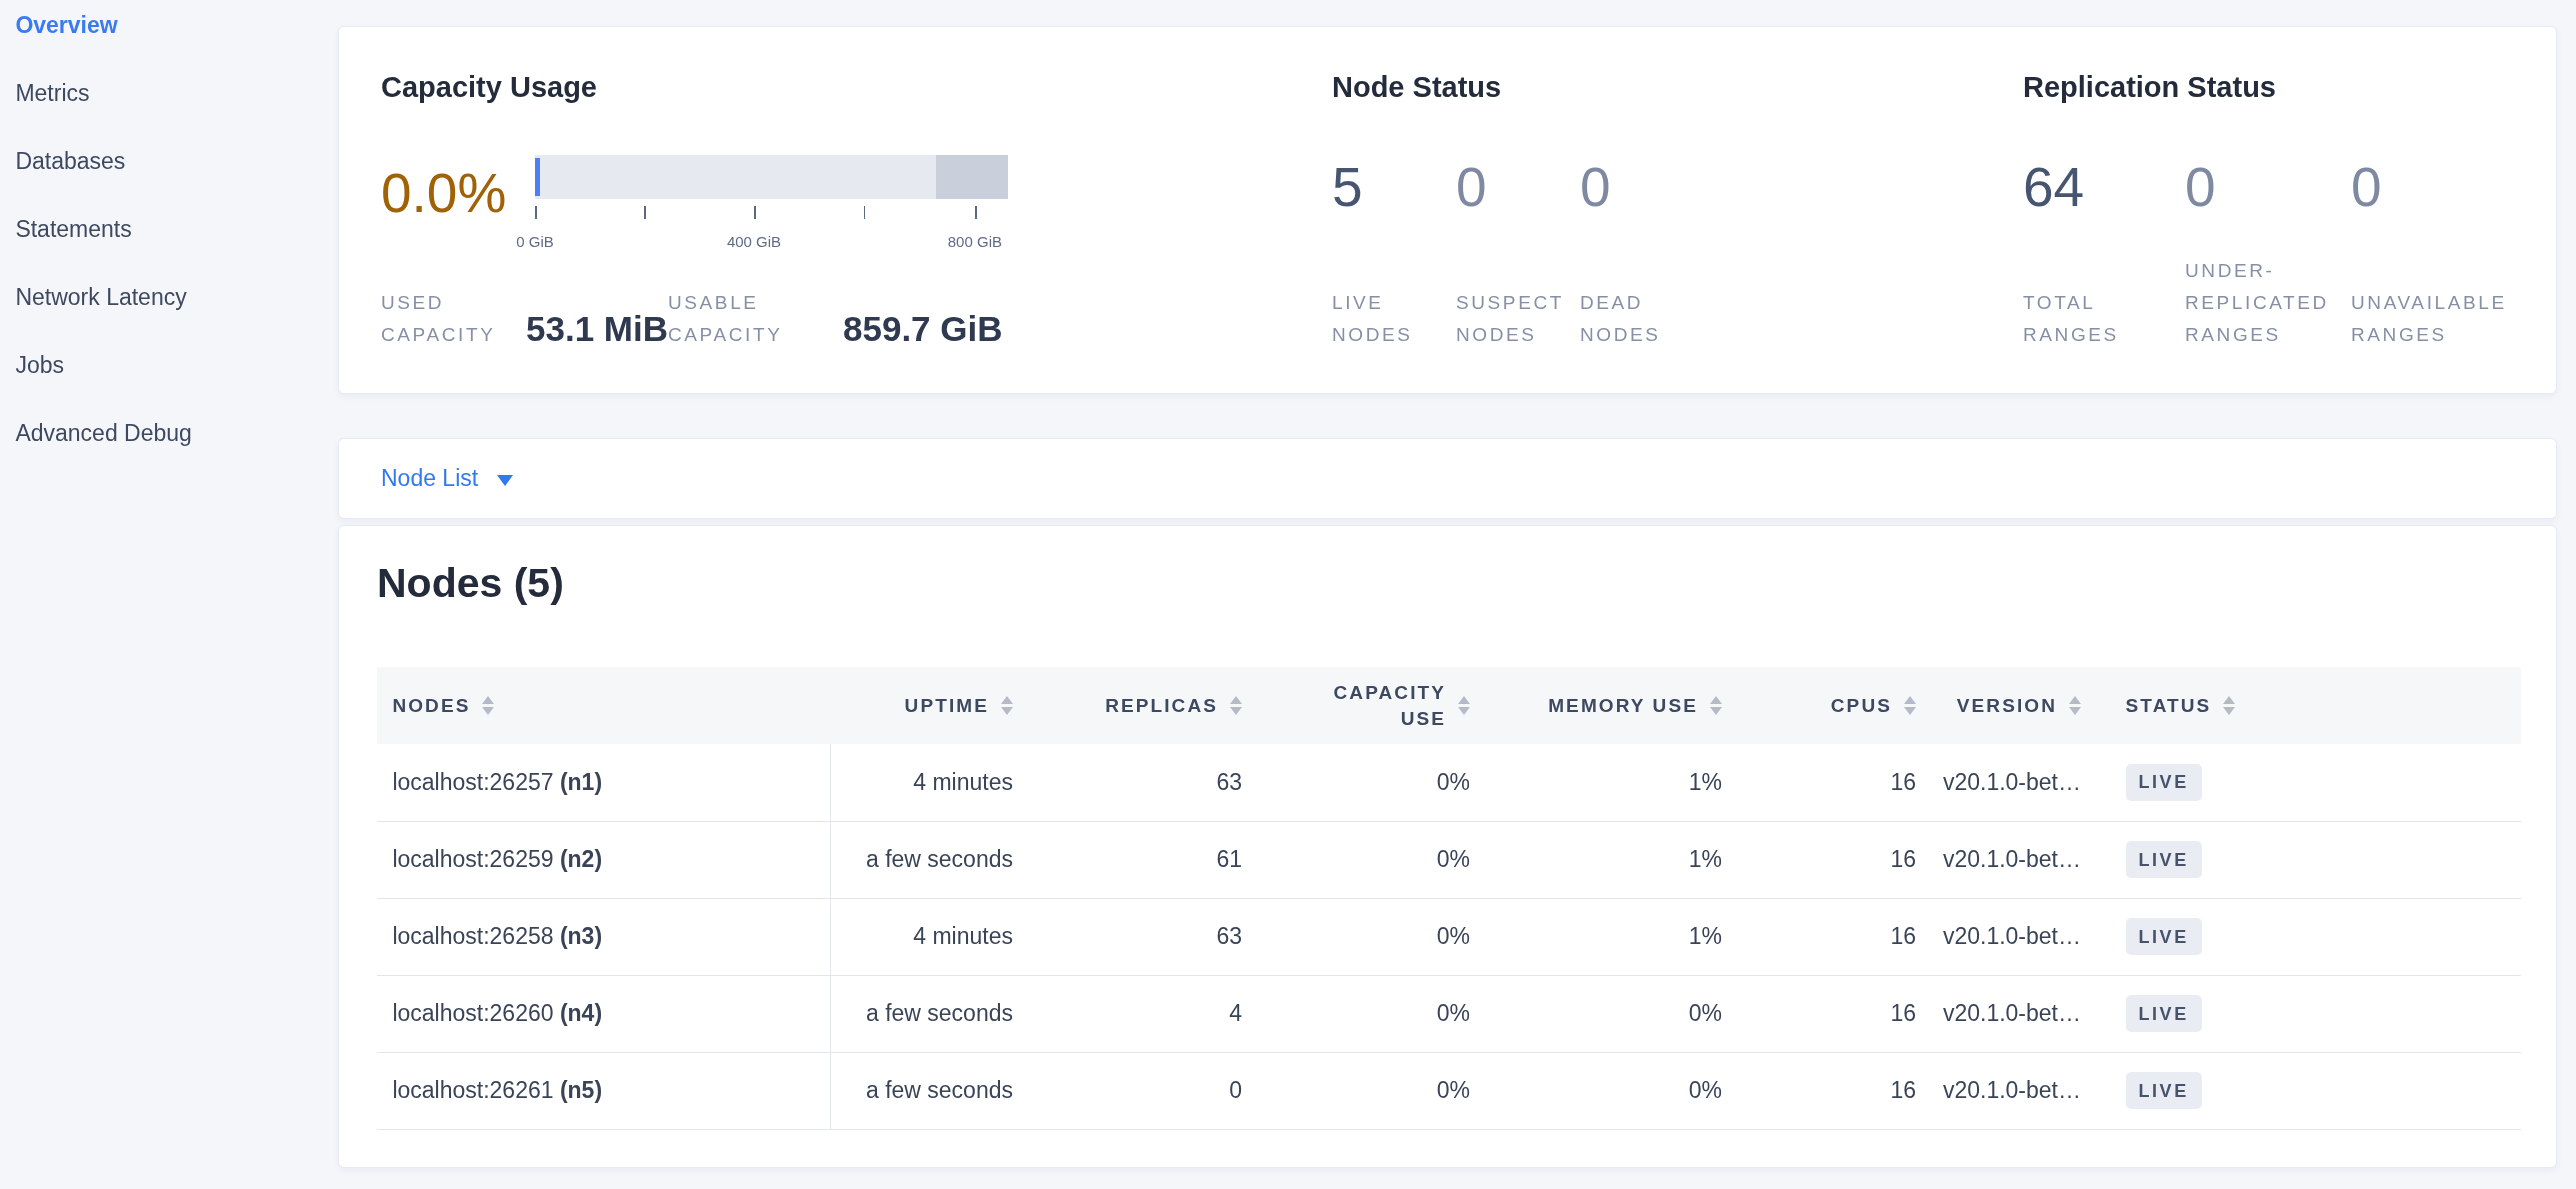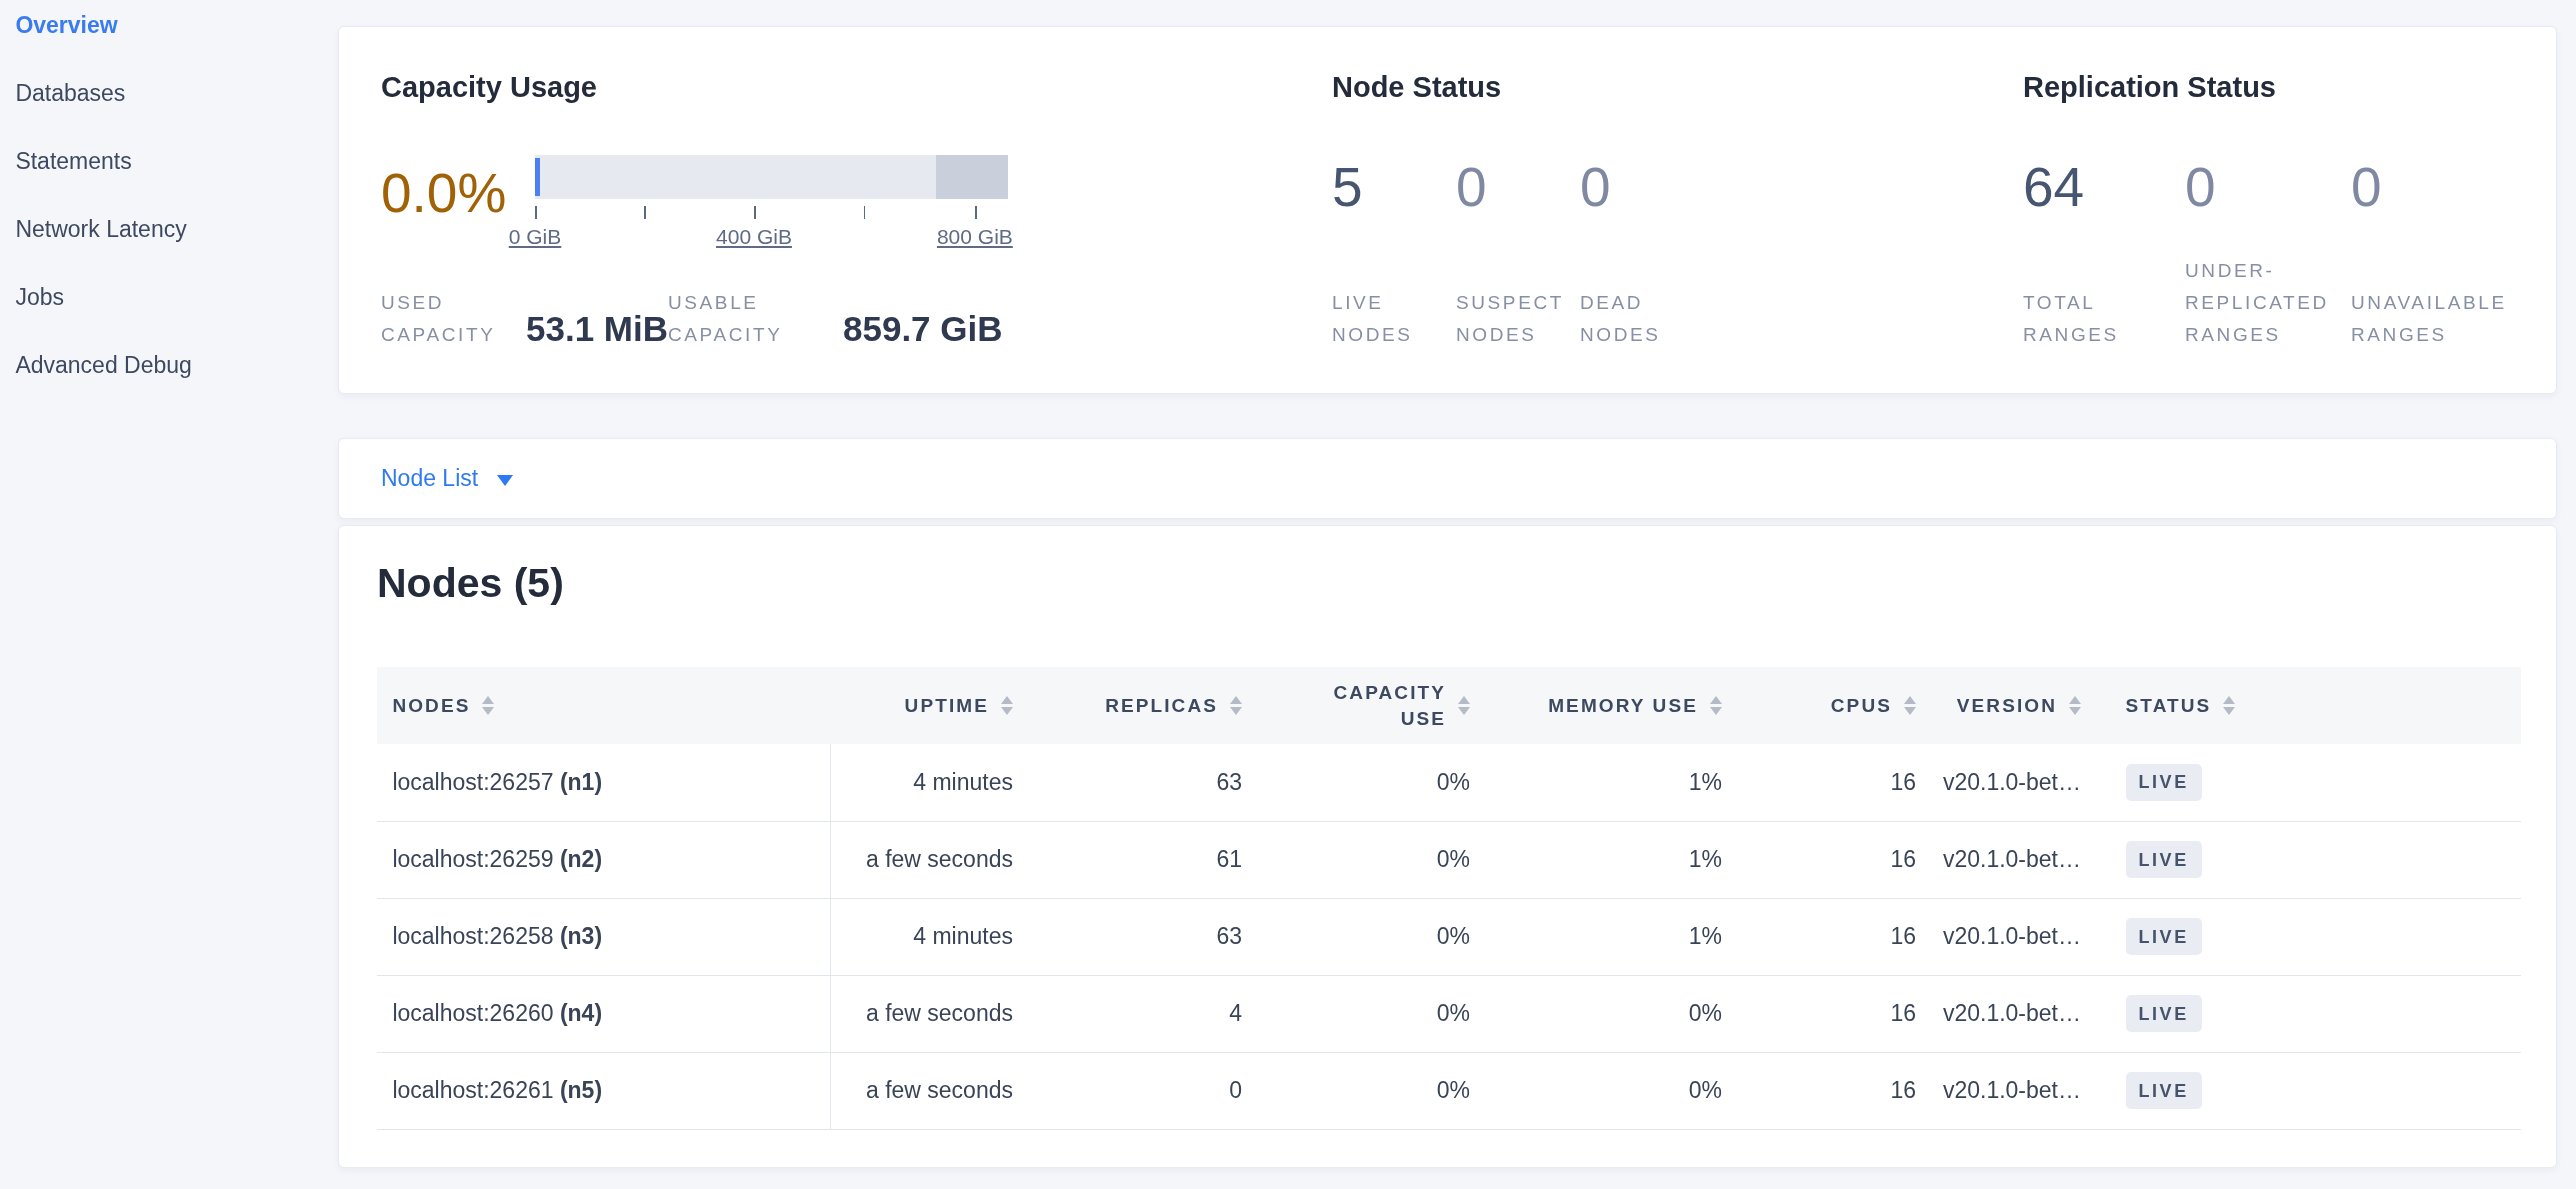--- a/index.html
+++ b/index.html
@@ -38,21 +38,21 @@
   
   .cap-flex { position:absolute; top:128px; left:0; width:100%; }
   .cap-pct { position:absolute; left:0; top:6.8px; font-size:55px; color:#a16207; }
   .capbar-wrap { position:absolute; left:154px; top:0; width:473px; }
   .capbar { position:relative; width:473px; height:44px; background:#e6e9f0; overflow:hidden; }
   .capbar-dark { position:absolute; right:0; top:0; height:44px; background:#c9cfdb; }
   .capbar-used { position:absolute; left:0; top:3.4px; height:38px; background:#4a80f2; }
   .tickrow { position:relative; height:22px; }
   .tick { position:absolute; top:7.7px; width:1.7px; height:12.8px; background:#5c687f; }
   .ticklabels { position:relative; height:25.6px; }
-  .ticklabel { position:absolute; top:4px; transform:translateX(-50%); font-size:21px; color:#5f6b85; white-space:nowrap;text-decoration:underline; }
+  .ticklabel { position:absolute; top:12px; transform:translateX(-50%); font-size:15px; color:#5f6b85; white-space:nowrap; }
 
   .cap-stats { position:absolute; top:205px; height:119px; display:flex; align-items:flex-end;justify-content:space-between; }
   .cap-stat-label { width:145px; font-size:19px; letter-spacing:2.6px; color:#868fa5; line-height:32px; }
   .cap-stat-label.second { width:175px; }
   .cap-stat-value { font-size:35px; font-weight:bold; color:#2f3a50; padding-bottom:1.7px; white-space:nowrap; }
 
   
   .nodelist-link { font-size:23px; color:#2f7af0; cursor:pointer; display:flex; align-items:center; }
   .caret-down { width:0; height:0; margin-left:19px; margin-top:3.4px;
     border-left:8.5px solid transparent; border-right:8.5px solid transparent; border-top:11px solid #2f7af0; }
@@ -81,20 +81,21 @@
   .badge { display:inline-block; background:#e9ecf3; color:#47536b; font-size:18px; font-weight:bold;
     letter-spacing:2.6px; padding:9.4px 12.8px; border-radius:5.1px; line-height:1; }
 </style>
 </head>
 <body>
 
 <div class="page">
 
   <div class="sidebar">
     <div class="nav-item active">Overview</div>
+    <div class="nav-item">Metrics</div>
     <div class="nav-item">Databases</div>
     <div class="nav-item">Statements</div>
     <div class="nav-item">Network Latency</div>
     <div class="nav-item">Jobs</div>
     <div class="nav-item">Advanced Debug</div>
   </div>
 
   <div class="card card-summary">
 
     <div class="sec sec-capacity">

